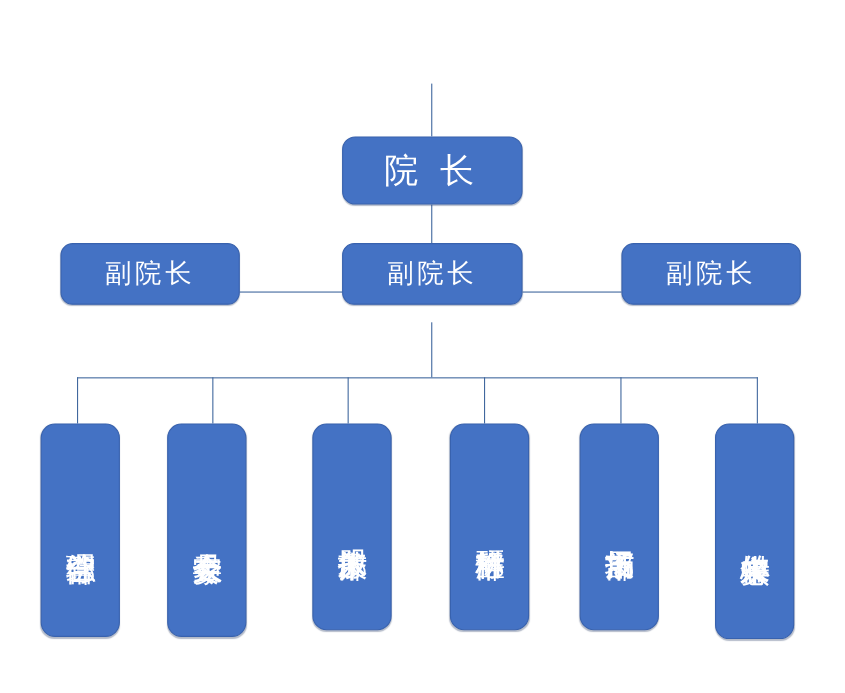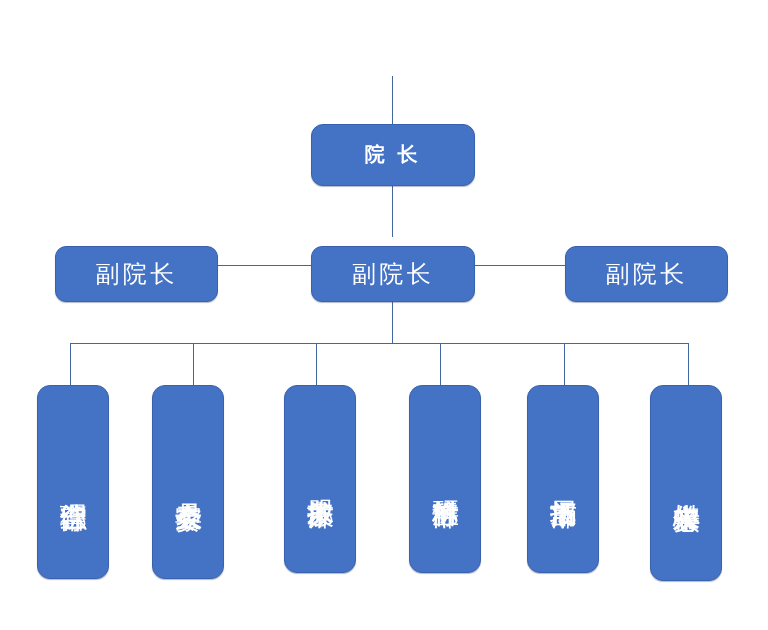--- a/index.html
+++ b/index.html
@@ -50,25 +50,25 @@
   }
   .node-root .node-label { font-size: 25px; letter-spacing: 0.04em; }
 
   
   .node-president {
     left: 311px;
     top: 124px;
     width: 164px;
     height: 62px;
   }
-  .node-president .node-label { font-size: 20px; letter-spacing: 0.18em; font-weight: bold; }
+  .node-president .node-label { font-size: 31px; letter-spacing: 0.18em; }
 
   
   .node-vice {
-    top: 246px;
+    top: 221px;
     width: 163px;
     height: 56px;
     border-radius: 11px;
   }
   .node-vice .node-label { font-size: 24px; letter-spacing: 0.14em; }
   .node-vice-left   { left: 55px; }
   .node-vice-center { left: 311px; width: 164px; }
   .node-vice-right  { left: 565px; }
 
   

